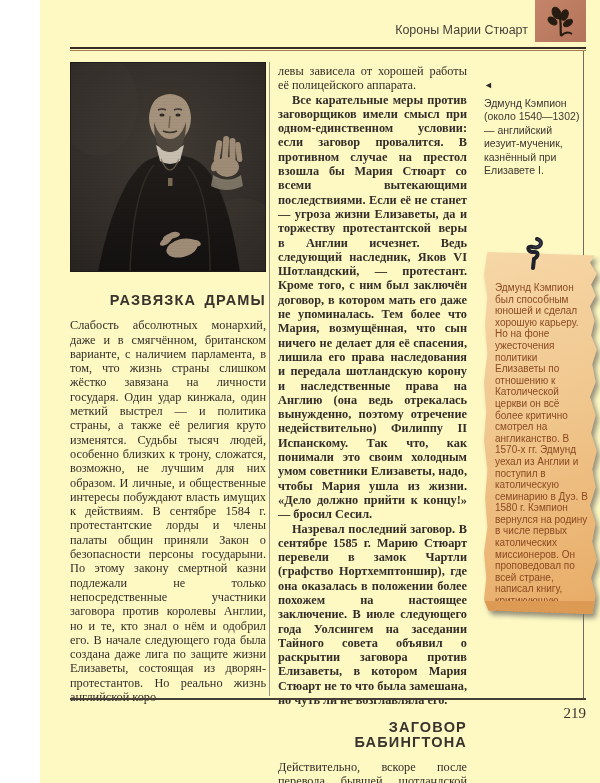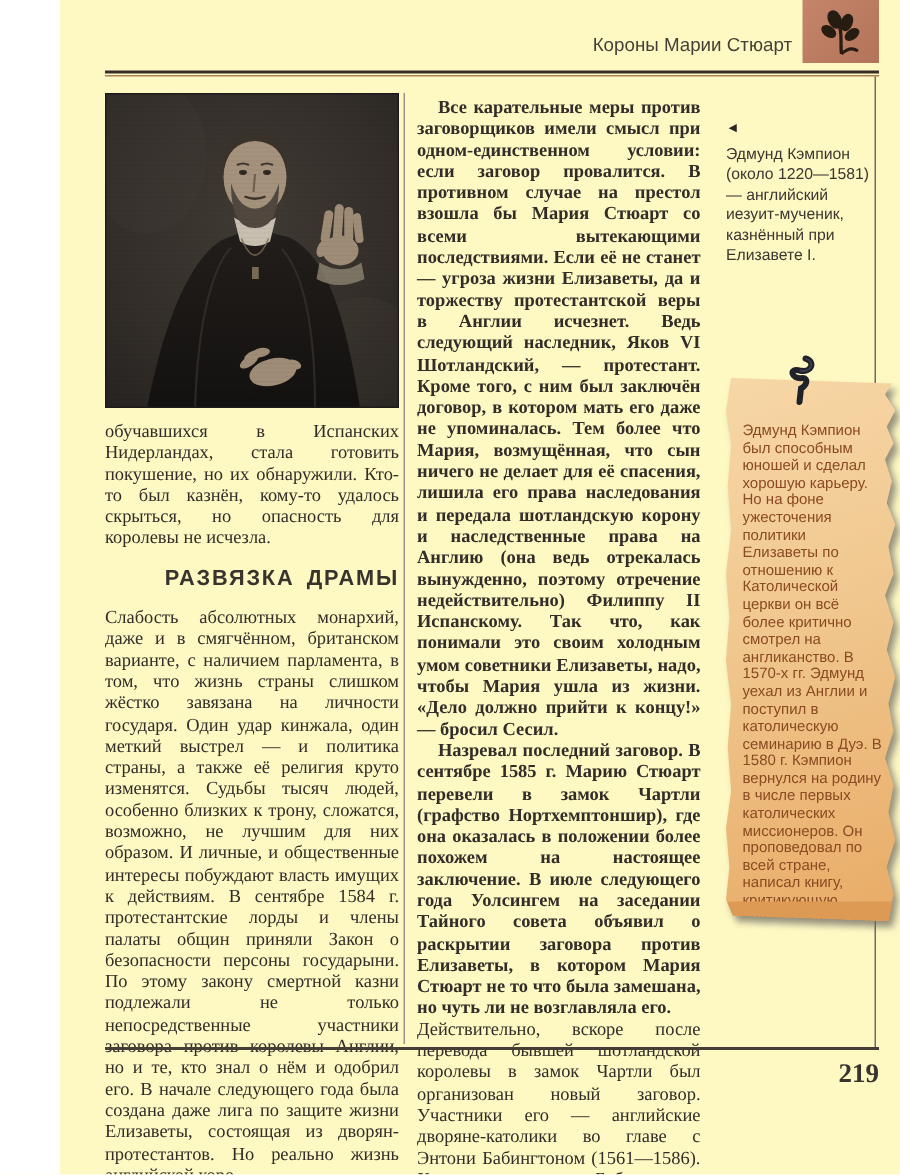--- a/index.html
+++ b/index.html
@@ -47,21 +47,21 @@
             98% 75%,95% 80%,99% 85%,94% 90%,98% 95%,95% 100%,4% 99%,0% 96%,2% 90%,0% 83%,
             3% 76%,1% 68%,3% 60%,0% 52%,2% 44%,0% 36%,3% 28%,1% 20%,3% 12%,0% 6%);}
   .note-band{position:absolute;left:0;right:0;bottom:0;height:13px;background:#dd9a55;}
   .note-text{position:absolute;left:11px;right:10px;top:30px;
           font-family:"Liberation Sans",sans-serif;font-size:10px;line-height:11.6px;color:#8a4a22;}
   .pin{position:absolute;left:481px;top:236px;z-index:5;}
 
   
   .rule-bottom{position:absolute;left:30px;top:698px;width:516px;height:2px;background:#443e37;}
   .page-number{position:absolute;top:705px;left:496px;width:50px;text-align:right;
-          font-size:18px;color:#38332d;font-weight:bold;}
+          font-size:15px;color:#38332d;}
 </style>
 </head>
 <body>
 
 <div class="page">
 
   <div class="emblem">
     <svg width="33" height="33" viewBox="0 0 33 33">
       <g fill="#271c12" stroke="#271c12">
         <path d="M17 31 C 16 23 18 16 14.5 8" fill="none" stroke-width="2.2"></path>
@@ -134,34 +134,35 @@
       <ellipse cx="99" cy="175" rx="6.5" ry="3" fill="#9f8c76" transform="rotate(-22 99 175)"></ellipse>
       <ellipse cx="104" cy="173" rx="6" ry="3" fill="#9f8c76" transform="rotate(-10 104 173)"></ellipse>
       <ellipse cx="126" cy="181" rx="5" ry="3" fill="#9f8c76" transform="rotate(20 126 181)"></ellipse>
 
       <rect width="196" height="210" fill="url(#hatch)" opacity="0.4"></rect>
       <rect x="0.5" y="0.5" width="195" height="209" fill="none" stroke="#1e1b18" stroke-width="1"></rect>
     </svg>
   </div>
 
   <div class="col col-left">
-    <p>обучавшихся в Испанских Нидерландах, стала готовить покушение, но их обнаружили. Кто-то был казнён, кому-то удалось скрыться, но опасность для королевы не исчезла.</p>
     <h2 class="section">РАЗВЯЗКА ДРАМЫ</h2>
     <p>Слабость абсолютных монархий, даже и в смягчённом, британском варианте, с наличием парламента, в том, что жизнь страны слишком жёстко завязана на личности государя. Один удар кинжала, один меткий выстрел — и политика страны, а также её религия круто изменятся. Судьбы тысяч людей, особенно близких к трону, сложатся, возможно, не лучшим для них образом. И личные, и общественные интересы побуждают власть имущих к действиям. В сентябре 1584 г. протестантские лорды и члены палаты общин приняли Закон о безопасности персоны государыни. По этому закону смертной казни подлежали не только непосредственные участники заговора против королевы Англии, но и те, кто знал о нём и одобрил его. В начале следующего года была создана даже лига по защите жизни Елизаветы, состоящая из дворян-протестантов. Но реально жизнь английской коро-</p>
   </div>
 
   <div class="col col-mid">
+    <p>левы зависела от хорошей работы её полицейского аппарата.</p>
     <p class="indent">Все карательные меры против заговорщиков имели смысл при одном-единственном условии: если заговор провалится. В противном случае на престол взошла бы Мария Стюарт со всеми вытекающими последствиями. Если её не станет — угроза жизни Елизаветы, да и торжеству протестантской веры в Англии исчезнет. Ведь следующий наследник, Яков VI Шотландский, — протестант. Кроме того, с ним был заключён договор, в котором мать его даже не упоминалась. Тем более что Мария, возмущённая, что сын ничего не делает для её спасения, лишила его права наследования и передала шотландскую корону и наследственные права на Англию (она ведь отрекалась вынужденно, поэтому отречение недействительно) Филиппу II Испанскому. Так что, как понимали это своим холодным умом советники Елизаветы, надо, чтобы Мария ушла из жизни. «Дело должно прийти к концу!» — бросил Сесил.</p>
     <p class="indent">Назревал последний заговор. В сентябре 1585 г. Марию Стюарт перевели в замок Чартли (графство Нортхемптоншир), где она оказалась в положении более похожем на настоящее заключение. В июле следующего года Уолсингем на заседании Тайного совета объявил о раскрытии заговора против Елизаветы, в котором Мария Стюарт не то что была замешана, но чуть ли не возглавляла его.</p>
+    <h2 class="section">ЗАГОВОР БАБИНГТОНА</h2>
     <p>Действительно, вскоре после перевода бывшей шотландской королевы в замок Чартли был организован новый заговор. Участники его — английские дворяне-католики во главе с Энтони Бабингтоном (1561—1586). Ходили слухи, что Бабингтон в детстве был пажом в одном из замков, где содер-</p>
   </div>
 
   <div class="sidebar">
     <div class="caption-marker">◄</div>
-    <div class="caption">Эдмунд Кэмпион (около 1220—1581) — английский иезуит-мученик, казнённый при Елизавете I.</div>
+    <div class="caption">Эдмунд Кэмпион (около 1540—1302) — английский иезуит-мученик, казнённый при Елизавете I.</div>
   </div>
 
   <div class="note-wrap">
     <div class="note">
       <div class="note-text">Эдмунд Кэмпион был способным юношей и сделал хорошую карьеру. Но на фоне ужесточения политики Елизаветы по отношению к Католической церкви он всё более критично смотрел на англиканство. В 1570-х гг. Эдмунд уехал из Англии и поступил в католическую семинарию в Дуэ. В 1580 г. Кэмпион вернулся на родину в числе первых католических миссионеров. Он проповедовал по всей стране, написал книгу, критикующую протестантизм, но вскоре был арестован и приговорён к смерти.</div>
       <div class="note-band"></div>
     </div>
   </div>
   <div class="pin">
     <svg width="26" height="36" viewBox="0 0 26 36">

